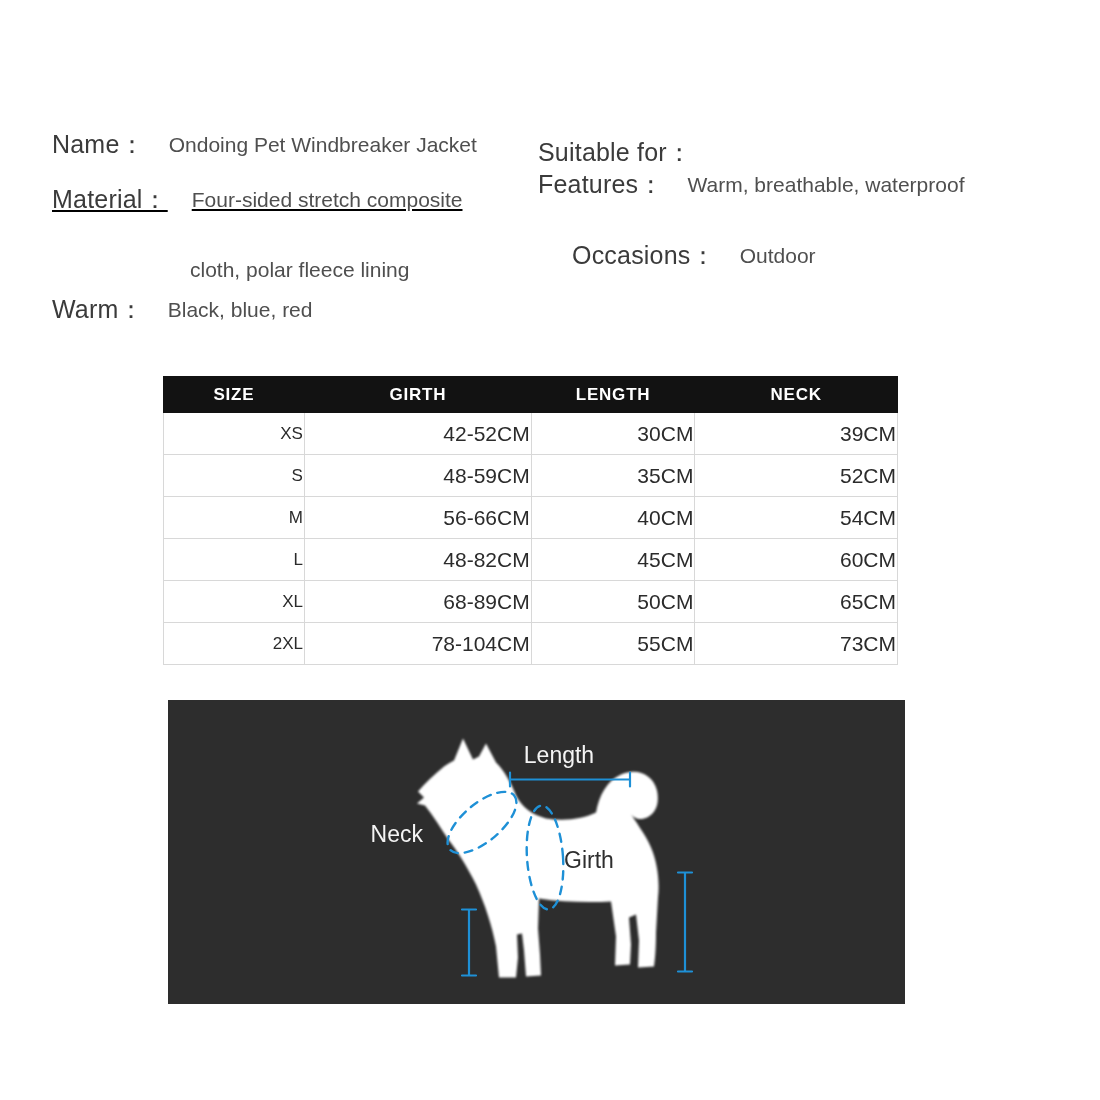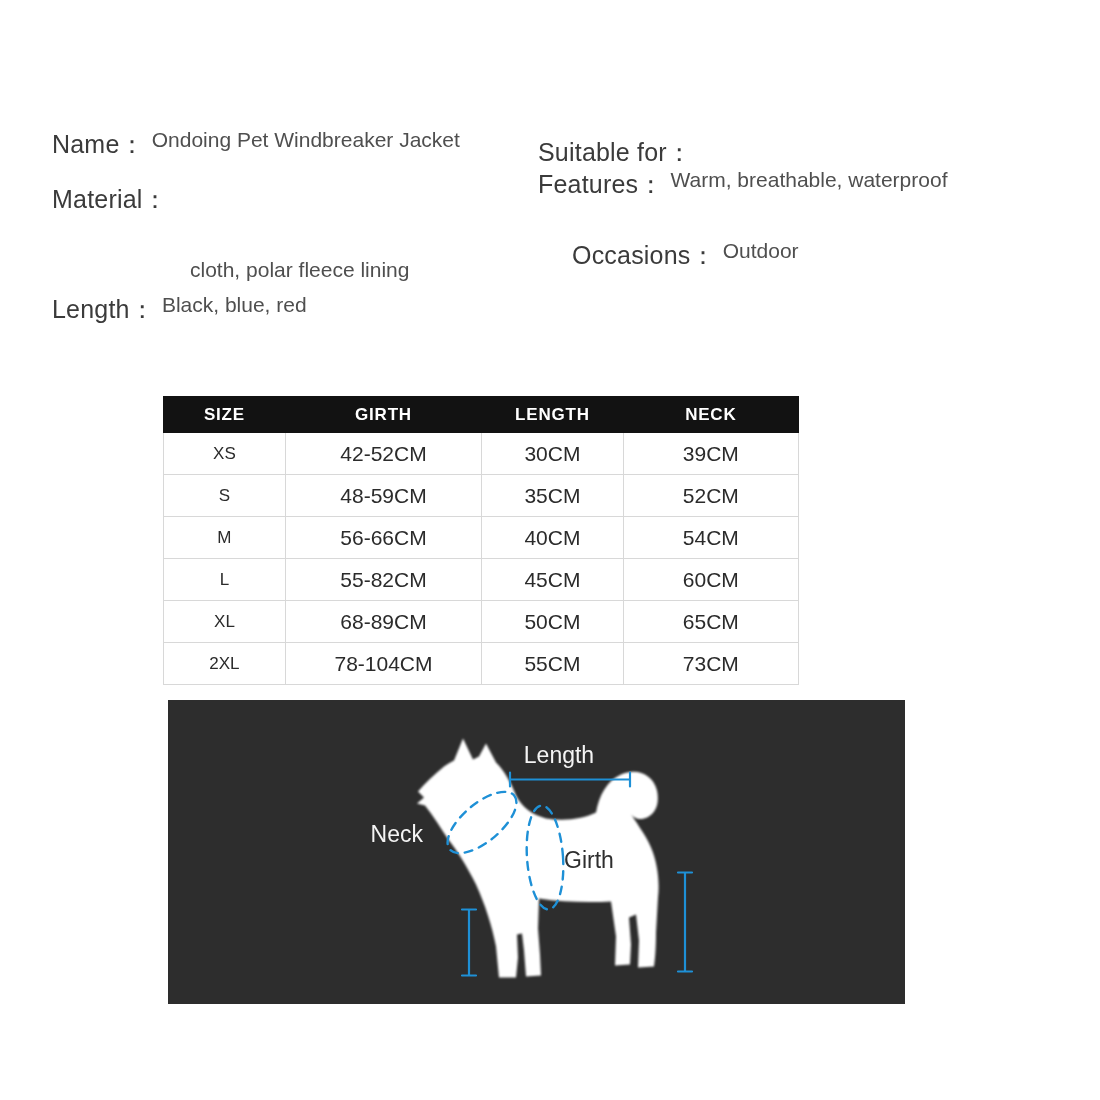--- a/index.html
+++ b/index.html
@@ -13,40 +13,40 @@
     --cell-text:#2b2b2b;
   }
   *{box-sizing:border-box;}
   html,body{margin:0;padding:0;}
   body{
     width:1100px;height:1100px;background:#ffffff;
     font-family:"Liberation Sans","DejaVu Sans",sans-serif;
     position:relative;overflow:hidden;
   }
   .info-row{
-    position:absolute;display:flex;align-items:flex-start;gap:7px;white-space:nowrap;
+    position:absolute;display:flex;align-items:center;gap:24px;white-space:nowrap;
   }
   .info-label{
     font-size:25px;color:var(--label-text);letter-spacing:0.2px;
   }
   .info-value{
     font-size:21px;color:var(--value-text);
   }
   .size-table{
-    position:absolute;left:163px;top:396px;width:636px;
+    position:absolute;left:163px;top:376px;width:735px;
     border-collapse:collapse;table-layout:fixed;
   }
   .size-table th{
     background:var(--header-bg);color:var(--header-text);
     font-size:17px;font-weight:bold;letter-spacing:0.8px;
     height:36px;text-align:center;border:1px solid var(--header-bg);
   }
   .size-table td{
     border:1px solid var(--table-border);
-    height:42px;text-align:center;vertical-align:middle;
+    height:42px;text-align:right;vertical-align:middle;
     color:var(--cell-text);font-size:21px;
   }
   .size-table td:first-child{font-size:17px;}
   .panel{
     position:absolute;left:168px;top:700px;width:737px;height:304px;
     background:var(--panel-bg);
   }
   .panel svg{position:absolute;left:0;top:0;width:100%;height:100%;}
   .diagram-label{
     position:absolute;font-size:23px;color:#f4f4f4;white-space:nowrap;
@@ -60,40 +60,41 @@
 
 <div class="info-row" style="left:52px;top:128px;">
   <span class="info-label">Name：</span>
   <span class="info-value">Ondoing Pet Windbreaker Jacket</span>
 </div>
 
 <div class="info-row" style="left:538px;top:136px;">
   <span class="info-label">Suitable for：</span>
 </div>
 
-<div class="info-row" style="left:52px;top:183px;">
+<div class="info-row" style="left:52px;top:183px;text-decoration:underline;">
   <span class="info-label">Material：</span>
+  <span class="info-value">Four-sided stretch composite</span>
 </div>
 
 <div class="info-row" style="left:538px;top:168px;">
   <span class="info-label">Features：</span>
   <span class="info-value">Warm, breathable, waterproof</span>
 </div>
 
 <div class="info-row" style="left:190px;top:234px;margin-top:24px;">
   <span class="info-value">cloth, polar fleece lining</span>
 </div>
 
 <div class="info-row" style="left:572px;top:239px;">
   <span class="info-label">Occasions：</span>
   <span class="info-value">Outdoor</span>
 </div>
 
 <div class="info-row" style="left:52px;top:293px;">
-  <span class="info-label">Length：</span>
+  <span class="info-label">Warm：</span>
   <span class="info-value">Black, blue, red</span>
 </div>
 
 <table class="size-table">
   <colgroup>
     <col style="width:19.2%">
       <col style="width:30.9%">
       <col style="width:22.3%">
       <col style="width:27.6%">
   </colgroup>
@@ -119,21 +120,21 @@
         <td>52CM</td>
       </tr>
       <tr>
         <td>M</td>
         <td>56-66CM</td>
         <td>40CM</td>
         <td>54CM</td>
       </tr>
       <tr>
         <td>L</td>
-        <td>55-82CM</td>
+        <td>48-82CM</td>
         <td>45CM</td>
         <td>60CM</td>
       </tr>
       <tr>
         <td>XL</td>
         <td>68-89CM</td>
         <td>50CM</td>
         <td>65CM</td>
       </tr>
       <tr>

